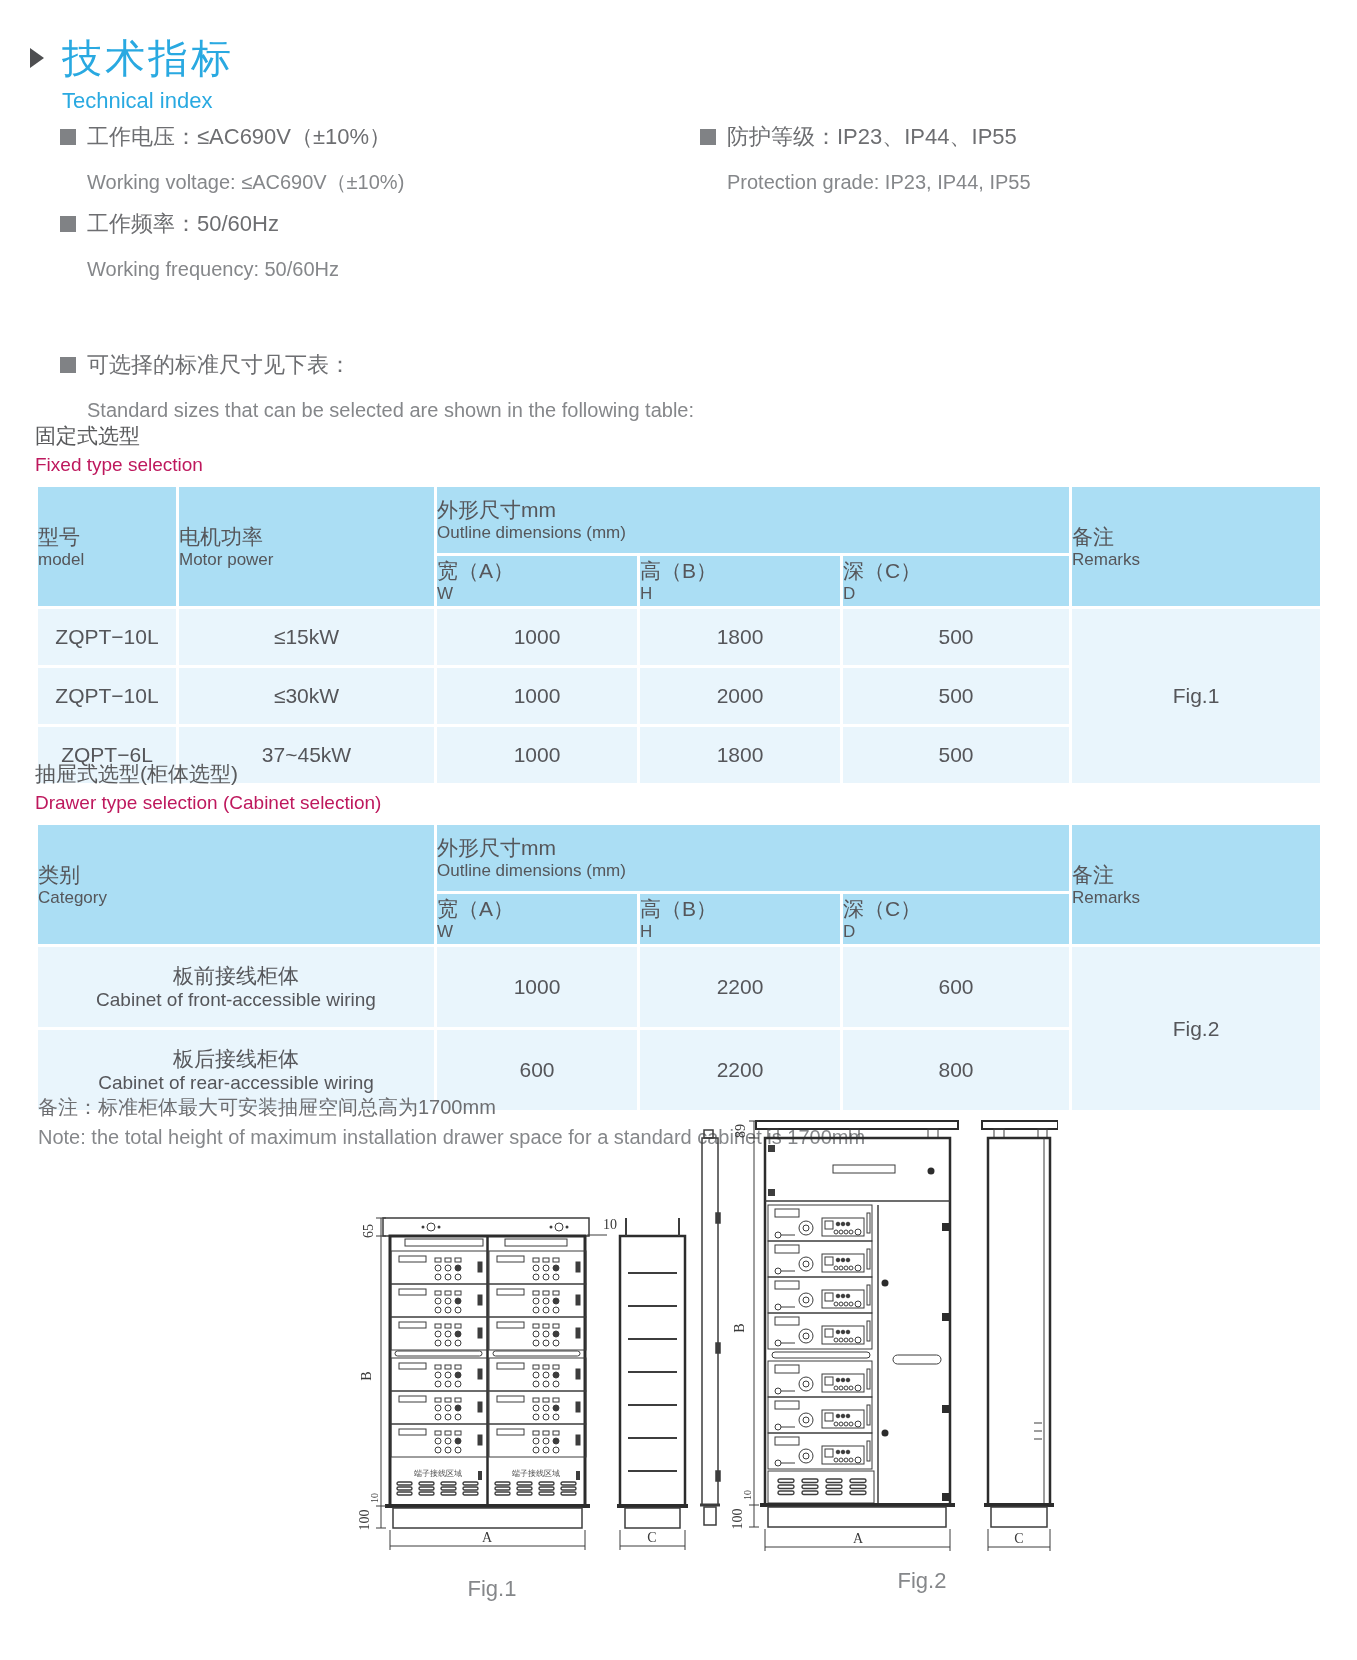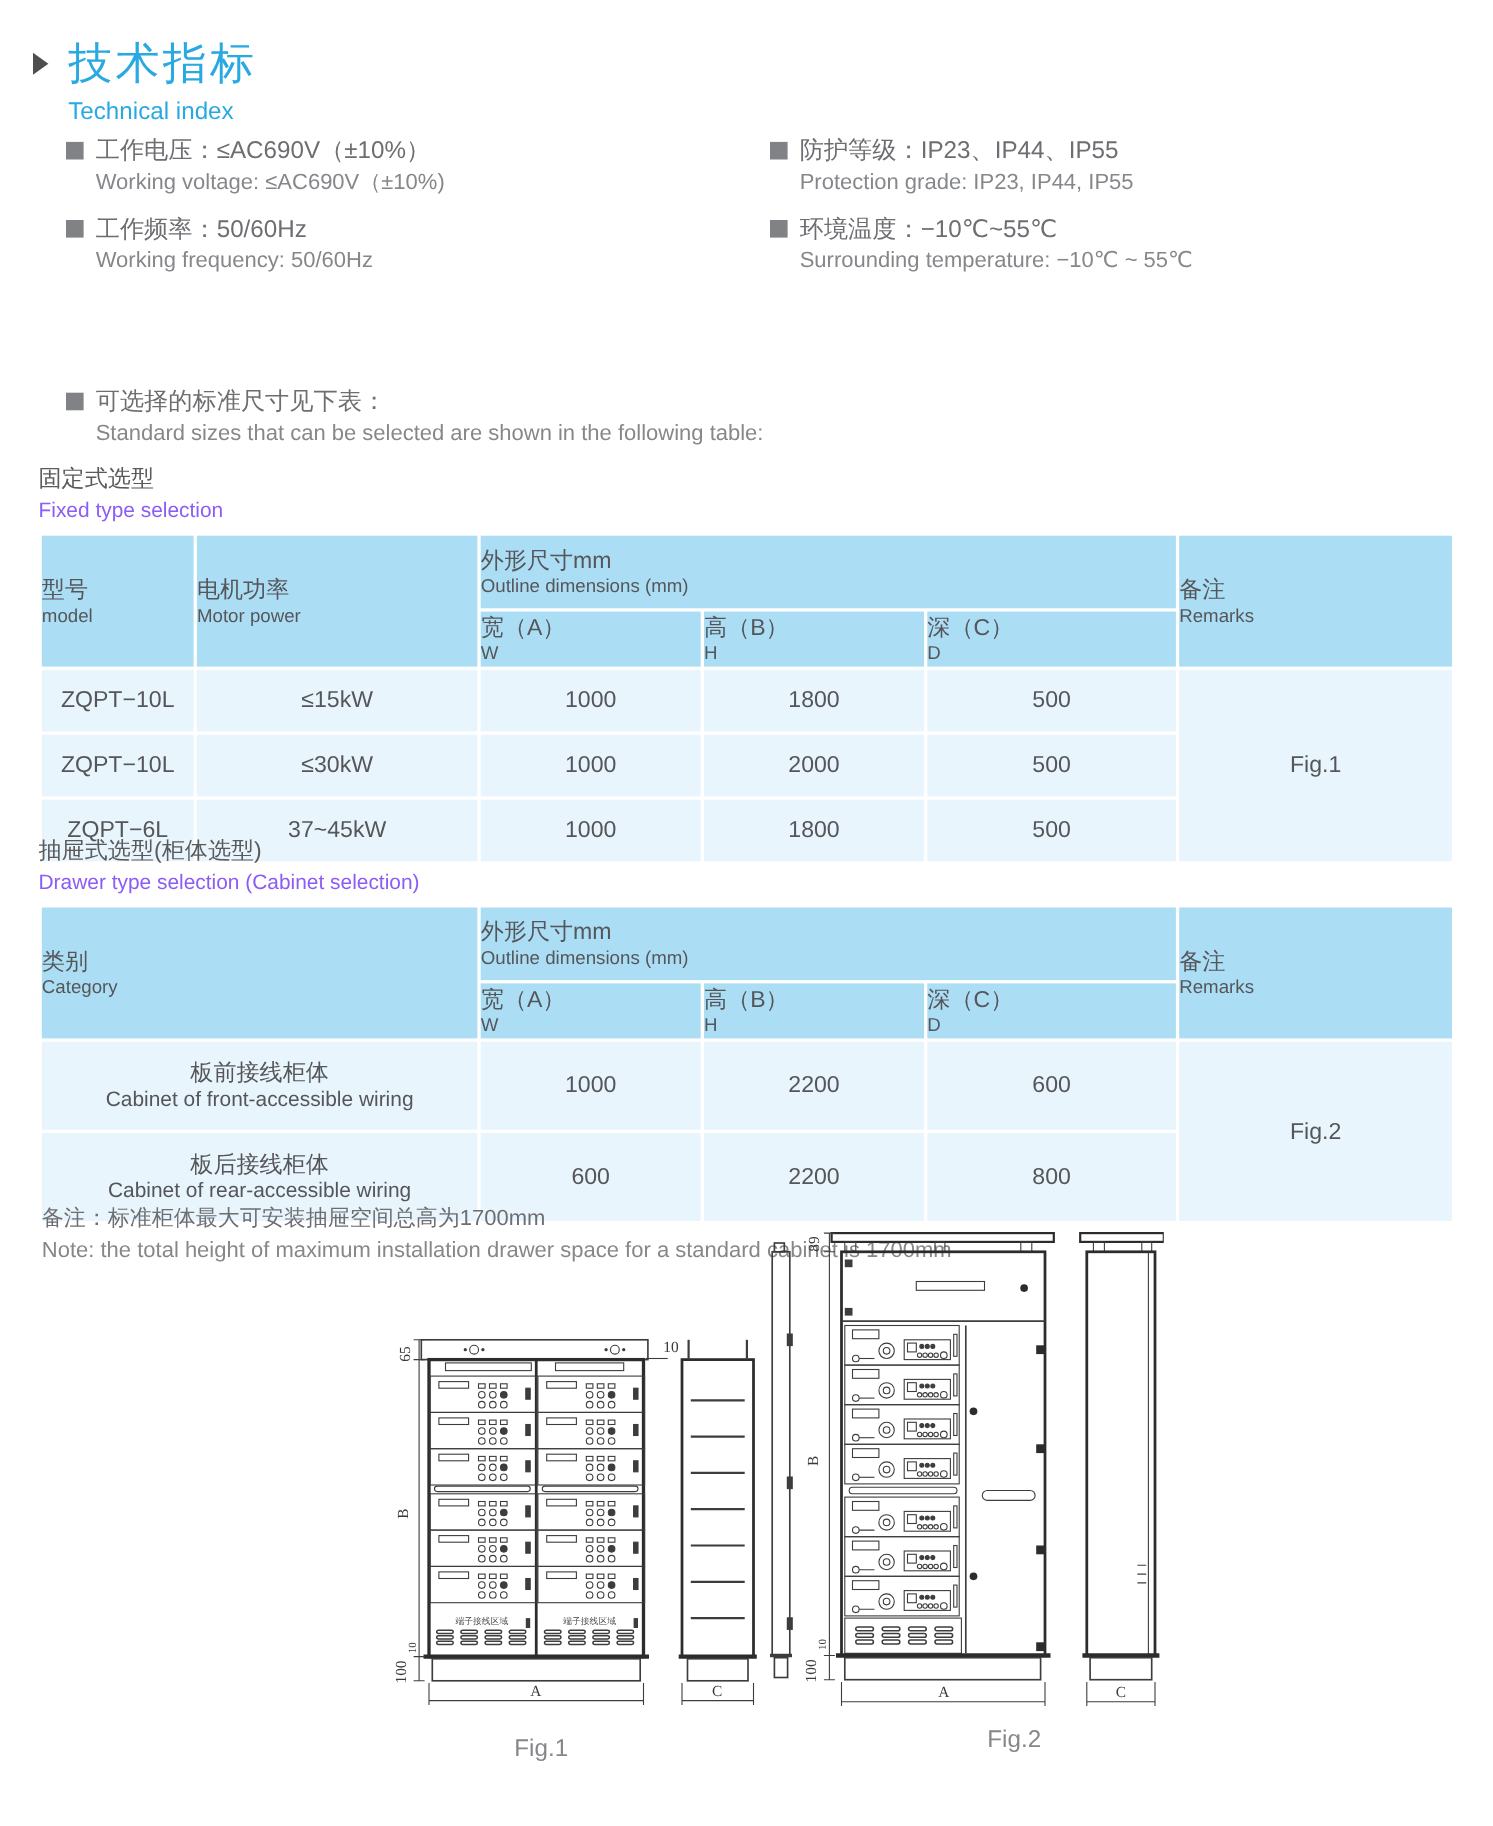--- a/index.html
+++ b/index.html
@@ -15,26 +15,26 @@
   .title-en{font-size:22px;color:#29a9e1;margin-top:8px;}
 
   
   .spec-col{position:absolute;}
   .spec-left{left:60px;top:124px;width:620px;}
   .spec-right{left:700px;top:124px;width:640px;}
   .spec-single{position:absolute;left:60px;top:352px;width:900px;}
   .spec-item{margin-bottom:17px;}
   .cn-line{display:flex;align-items:center;font-size:22px;color:#6d6e71;line-height:26px;}
   .bullet{width:16px;height:16px;background:#808285;margin-right:11px;flex:0 0 auto;}
-  .en-line{font-size:20px;color:#85878a;padding-left:27px;margin-top:4px;line-height:24px;}
+  .en-line{font-size:20px;color:#85878a;padding-left:27px;margin-top:20px;line-height:24px;}
 
   
   .sec{position:absolute;left:35px;}
   .sec-cn{font-size:21px;color:#595a5c;line-height:23px;}
-  .sec-en{font-size:19px;color:#8b5cf6;margin-top:7px;}
+  .sec-en{font-size:19px;color:#be185d;margin-top:7px;}
 
   
   .dim-table{position:absolute;left:35px;border-collapse:separate;border-spacing:3px;
              table-layout:fixed;width:1288px;}
   .dim-table th{background:#abdef4;font-weight:normal;color:#55565a;text-align:left;padding:0;}
   .dim-table td{background:#e9f5fc;color:#55565a;text-align:center;font-size:21px;padding:16px;}
   .hr1{height:66px;} .hr2{height:50px;}
   .t1-body tr{height:41px;} .t2-body tr{height:59px;}
   .h-cn{font-size:21px;line-height:25px;}
   .h-en{font-size:17px;line-height:21px;color:#55565a;}
@@ -87,27 +87,20 @@
     </div>
   </div>
 
   <div class="spec-col spec-right">
     <div class="spec-item">
       <div class="cn-line">
           <span class="bullet"></span>
           <span>防护等级：IP23、IP44、IP55</span>
         </div>
       <div class="en-line">Protection grade: IP23, IP44, IP55</div>
-    </div>
-    <div class="spec-item">
-      <div class="cn-line">
-          <span class="bullet"></span>
-          <span>环境温度：−10℃~55℃</span>
-        </div>
-      <div class="en-line">Surrounding temperature: −10℃ ~ 55℃</div>
     </div>
   </div>
 
   <div class="spec-single">
     <div class="cn-line">
         <span class="bullet"></span>
         <span>可选择的标准尺寸见下表：</span>
       </div>
     <div class="en-line">Standard sizes that can be selected are shown in the following table:</div>
   </div>

